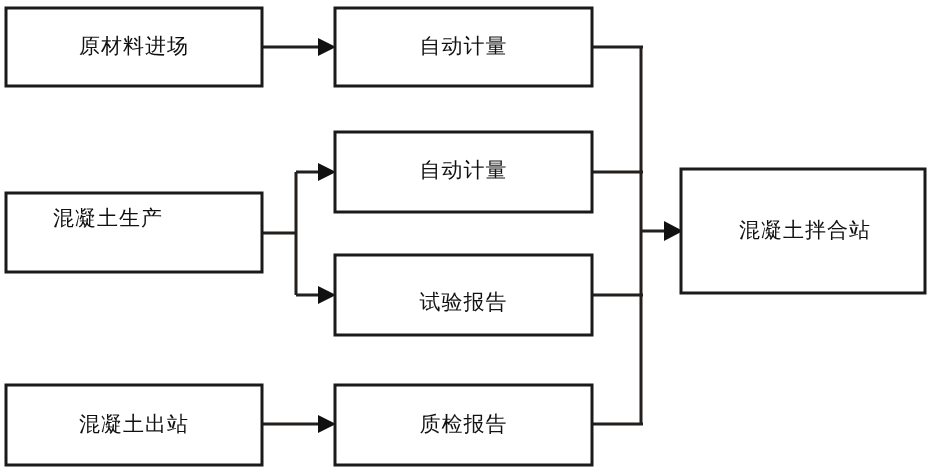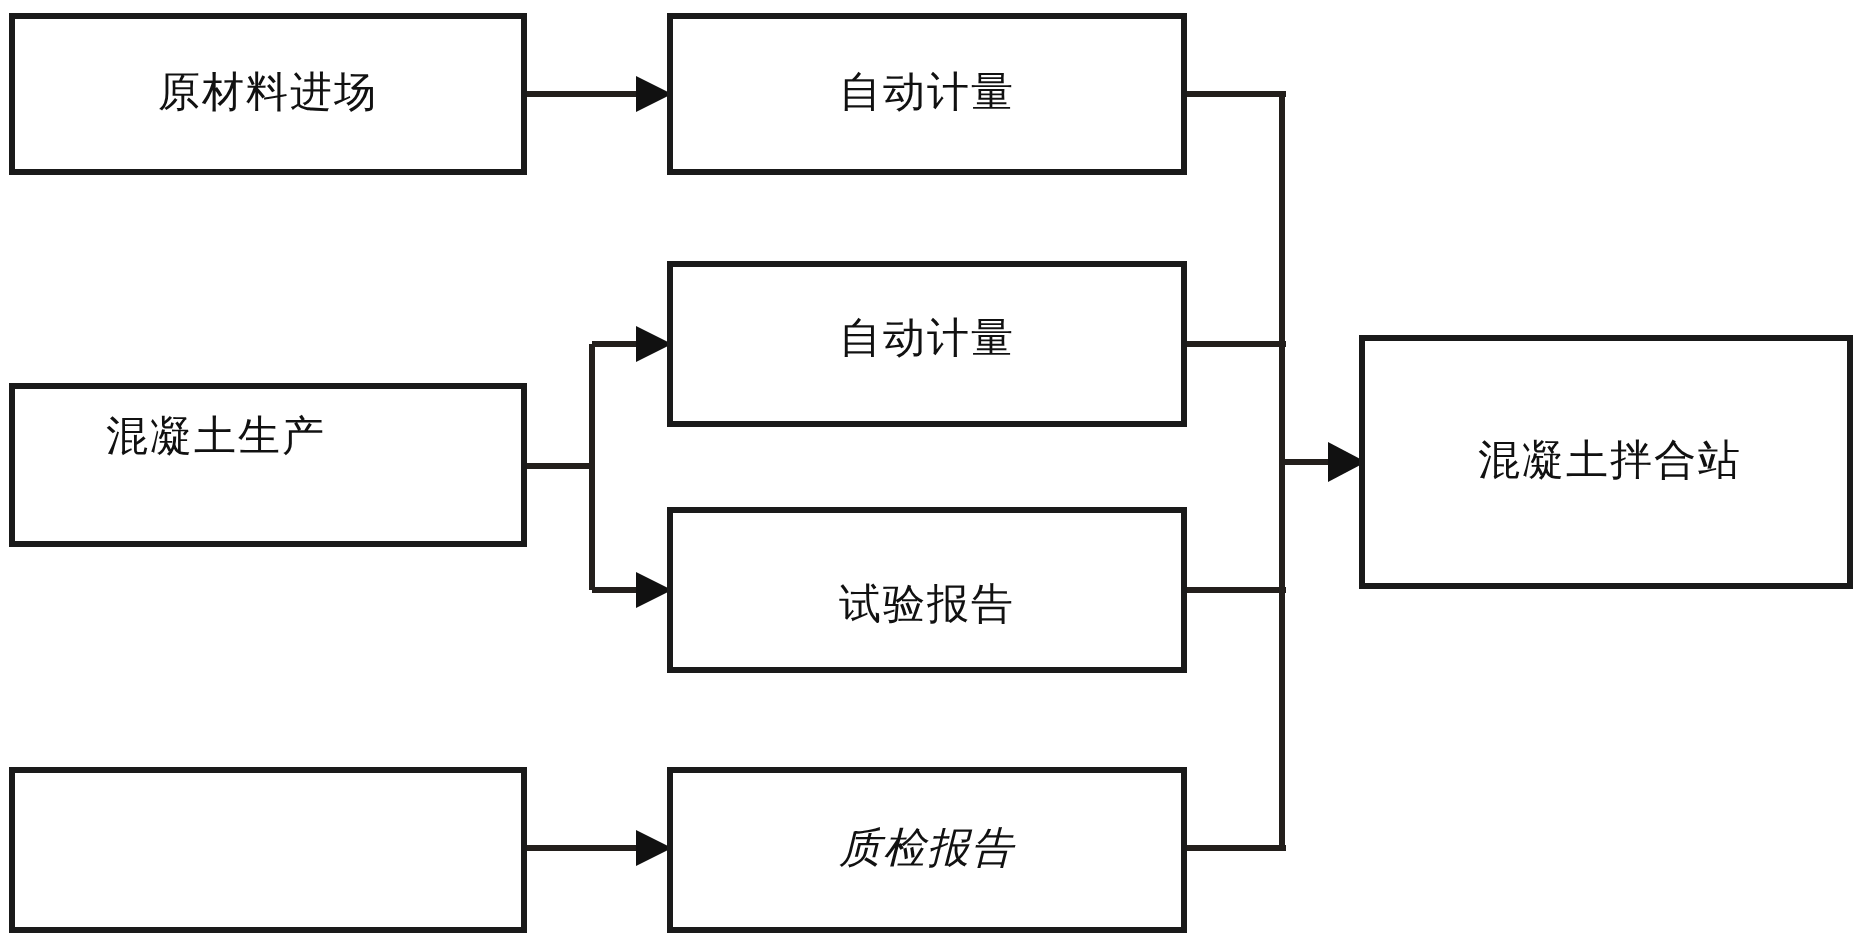--- a/index.html
+++ b/index.html
@@ -112,20 +112,21 @@
   <div class="node-label" style="left:6px;  top:8px;   width:256px; height:78px;">原材料进场</div>
 
   <div class="node-label" style="left:335px; top:8px;   width:257px; height:78px;">自动计量</div>
 
   <div class="node-label" style="left:6px;  top:179px; width:204px; height:79px;">混凝土生产</div>
 
   <div class="node-label" style="left:335px; top:132px; width:257px; height:80px;font-family:Liberation Mono, monospace;">自动计量</div>
 
   <div class="node-label" style="left:335px; top:255px; width:257px; height:96px;">试验报告</div>
 
+  <div class="node-label" style="left:6px;  top:385px; width:256px; height:80px;">混凝土出站</div>
 
-  <div class="node-label" style="left:335px; top:385px; width:257px; height:80px;font-style:italic;">质检报告</div>
+  <div class="node-label" style="left:335px; top:385px; width:257px; height:80px;">质检报告</div>
 
   <div class="node-label" style="left:681px; top:169px; width:248px; height:124px;">
     <span class="line1">混凝土拌合站</span>
   </div>
 
 </div>
 
 </body></html>

